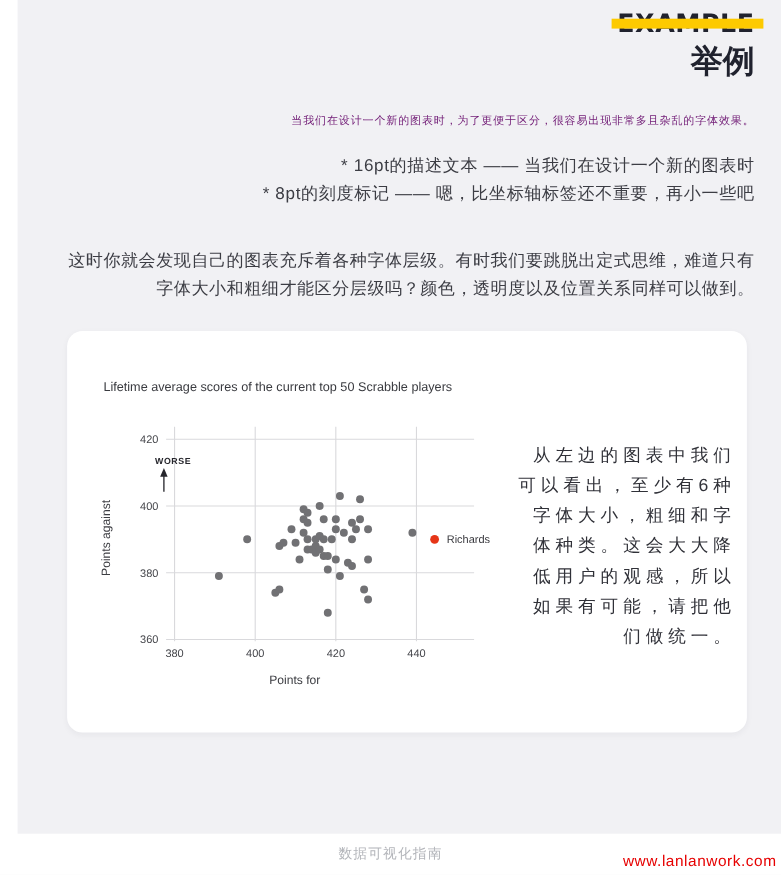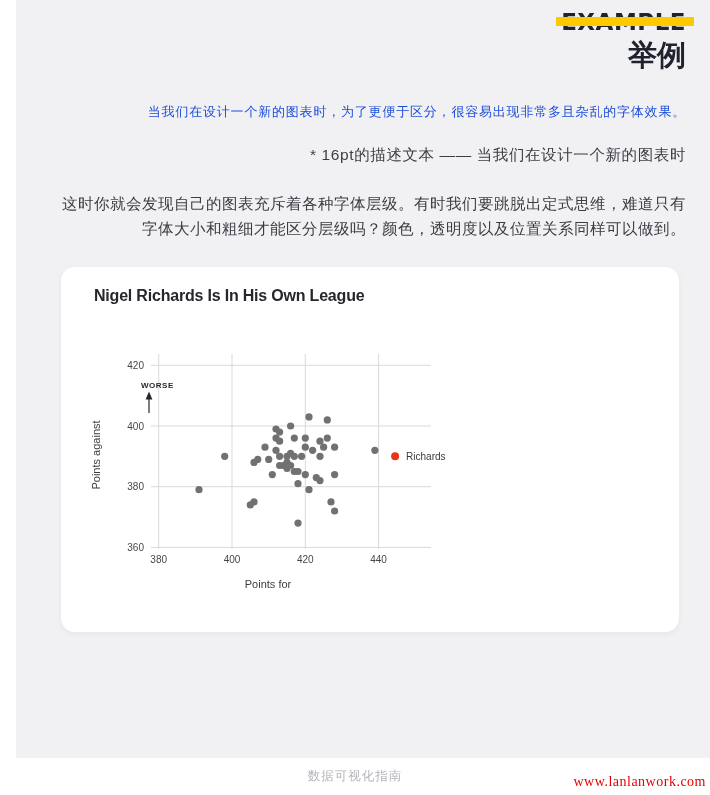--- a/index.html
+++ b/index.html
@@ -26,23 +26,23 @@
   }
   .strike {
     position:absolute; left:-5px; right:-8px; top:9px; height:9px;
     background:#fdca00; z-index:2;
   }
   h1.page-title {
     font-family:"DejaVu Sans","Liberation Sans",sans-serif;
     font-weight:bold; font-size:29px; line-height:1.15;
     color:#20222e; margin-top:2px;
   }
-  .intro { margin-top:31px; font-size:13px; letter-spacing:0.8px; color:#1d4ed8; }
+  .intro { margin-top:31px; font-size:10px; letter-spacing:0.8px; color:#701a75; }
   .flist { list-style:none; margin-top:21px; font-size:15.5px; line-height:25.4px; letter-spacing:0.6px; color:#3c3d44; }
-  .para2 { margin-top:23px; font-size:15.5px; line-height:25px; letter-spacing:0.5px; color:#3c3d44; }
+  .para2 { margin-top:36px; font-size:15.5px; line-height:25px; letter-spacing:0.5px; color:#3c3d44; }
 
   .card {
     position:relative; margin-top:26px; margin-left:5px;
     width:618px; height:365px;
     background:#ffffff; border-radius:14px;
     box-shadow:0 2px 6px rgba(40,40,60,0.05);
   }
   .card-title {
     position:absolute; left:33px; top:20px;
     font-size:16px; font-weight:bold; letter-spacing:-0.2px; color:#26262c;
@@ -53,21 +53,21 @@
     position:absolute; left:410px; top:100px; width:198px;
     font-size:16px; line-height:27.5px; letter-spacing:4.5px; color:#303138;
   }
   .footer { position:absolute; left:0; top:758px; width:710px; height:37px; background:#ffffff; }
   .caption {
     position:absolute; left:0; right:0; top:10px; text-align:center;
     font-size:12.5px; letter-spacing:1px; color:#b3b5ba;
   }
   .watermark {
     position:absolute; right:4px; bottom:5px;
-    font-family:Liberation Serif, serif;
+    font-family:Liberation Sans, sans-serif;
     font-size:14px; letter-spacing:0.5px; color:#e60000;
   }
   
   .tick { font-size:10px; fill:#46474c; font-family:"Liberation Sans",sans-serif; }
   .axis-label { font-size:11px; fill:#3c3d42; font-family:"Liberation Sans",sans-serif; }
   .annot { font-size:8px; font-weight:bold; letter-spacing:0.5px; fill:#26262c; font-family:"Liberation Sans",sans-serif; }
   .legend-label { font-size:10px; fill:#3a3a3f; font-family:"Liberation Sans",sans-serif; }
 </style>
 </head>
 <body>
@@ -79,26 +79,27 @@
       <span class="eyebrow-text">EXAMPLE</span>
       <span class="strike"></span>
     </div>
 
     <h1 class="page-title">举例</h1>
 
     <p class="intro">当我们在设计一个新的图表时，为了更便于区分，很容易出现非常多且杂乱的字体效果。</p>
 
     <ul class="flist">
       <li>* 16pt的描述文本 —— 当我们在设计一个新的图表时</li>
+      <li>* 8pt的刻度标记 —— 嗯，比坐标轴标签还不重要，再小一些吧</li>
     </ul>
 
     <p class="para2">这时你就会发现自己的图表充斥着各种字体层级。有时我们要跳脱出定式思维，难道只有字体大小和粗细才能区分层级吗？颜色，透明度以及位置关系同样可以做到。</p>
 
     <section class="card">
-      <div class="card-title">Nigel Richards Is In His Own League</div>
+      <div class="card-subtitle">Lifetime average scores of the current top 50 Scrabble players</div>
       <svg id="scatter-svg" width="375" height="250" viewBox="0 0 375 250">
           <line x1="65" x2="345" y1="200.4" y2="200.4" stroke="#d9d9dc" stroke-width="1"></line>
           <text x="58" y="203.9" text-anchor="end" class="tick">360</text>
           <line x1="65" x2="345" y1="139.7" y2="139.7" stroke="#d9d9dc" stroke-width="1"></line>
           <text x="58" y="143.2" text-anchor="end" class="tick">380</text>
           <line x1="65" x2="345" y1="79" y2="79" stroke="#d9d9dc" stroke-width="1"></line>
           <text x="58" y="82.5" text-anchor="end" class="tick">400</text>
           <line x1="65" x2="345" y1="18.299999999999997" y2="18.299999999999997" stroke="#d9d9dc" stroke-width="1"></line>
           <text x="58" y="21.799999999999997" text-anchor="end" class="tick">420</text>
           <line x1="72.7" x2="72.7" y1="7" y2="202" stroke="#d9d9dc" stroke-width="1"></line>
@@ -158,20 +159,21 @@
           <circle cx="241.3" cy="91.1" r="3.6" fill="#717174"></circle>
           <circle cx="241.3" cy="72.9" r="3.6" fill="#717174"></circle>
           <circle cx="245.0" cy="154.9" r="3.6" fill="#717174"></circle>
           <circle cx="248.6" cy="127.6" r="3.6" fill="#717174"></circle>
           <circle cx="248.6" cy="100.2" r="3.6" fill="#717174"></circle>
           <circle cx="248.6" cy="164.0" r="3.6" fill="#717174"></circle>
           <circle cx="288.9" cy="103.3" r="3.6" fill="#717174"></circle>
           <circle cx="309.1" cy="109.3" r="4" fill="#e63517"></circle>
           <text x="320.09250000000003" y="112.85" class="legend-label">Richards</text>
         </svg>
+      <p class="card-note">从左边的图表中我们可以看出，至少有6种字体大小，粗细和字体种类。这会大大降低用户的观感，所以如果有可能，请把他们做统一。</p>
     </section>
 
   </div>
 
   <div class="footer">
     <span class="caption">数据可视化指南</span>
     <span class="watermark">www.lanlanwork.com</span>
   </div>
 </div>
 

